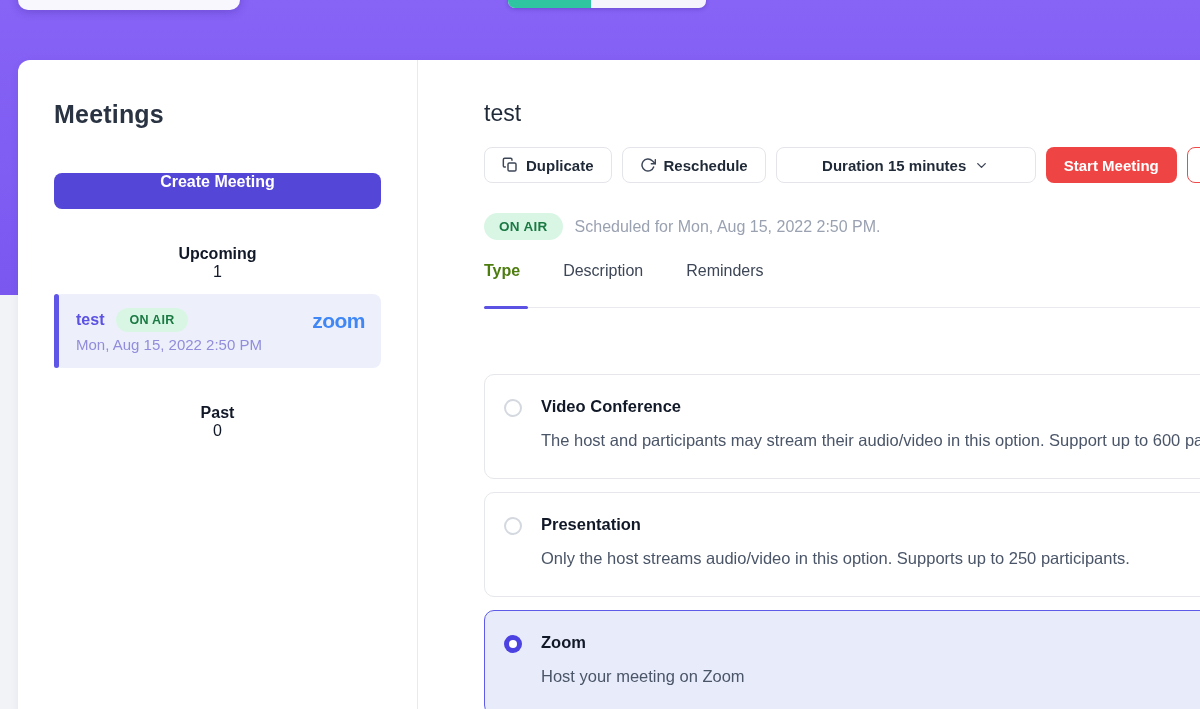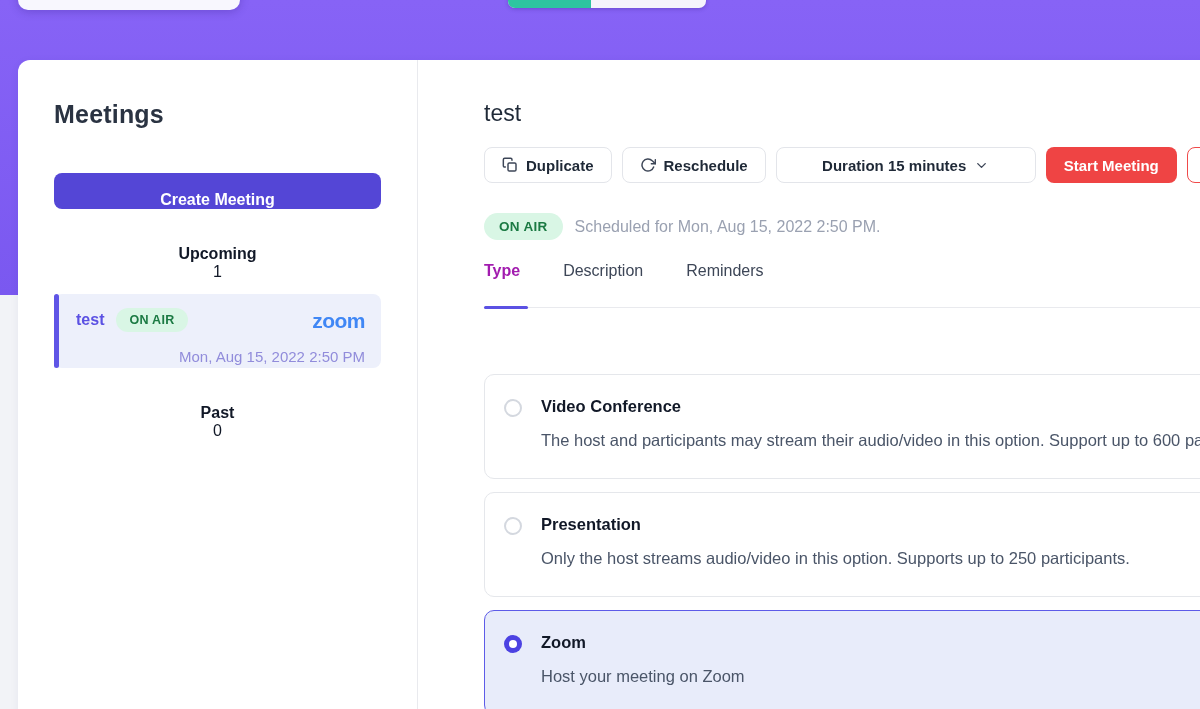--- a/index.html
+++ b/index.html
@@ -38,21 +38,21 @@
   .sidebar {
     width:400px; min-width:400px; height:100%;
     border-right:1px solid #E9EAEE;
     padding:40px 19px 0 36px;
   }
   .sidebar h1 { font-size:25px; font-weight:700; color:#2A3342; letter-spacing:.2px; }
   .create-btn {
     margin-top:44px; width:327px; height:36px;
     background:#5446D6; color:#fff; border:none; border-radius:8px;
     font-family:inherit; font-size:16px; font-weight:700; cursor:pointer;
-    display:flex; align-items:flex-end; justify-content:center;
+    display:flex; align-items:flex-start; justify-content:center;
   }
   .side-row {
     width:327px; display:flex; justify-content:space-between; align-items:center;
     margin-top:36px; font-size:16px;flex-direction:column;
   }
   .side-row .lbl { font-weight:700; color:#111827; }
   .side-row .cnt { color:#111827; font-weight:400; }
   .meeting-item {
     position:relative; width:327px; height:74px; margin-top:13px;
     background:#EDF0FB; border-radius:8px; padding:14px 16px 0 22px; cursor:pointer;
@@ -65,21 +65,21 @@
   .mi-title { color:#5B51E3; font-weight:700; font-size:16px; }
   .pill {
     background:#D9F6E5; color:#1B7A43; font-size:12.5px; font-weight:700;
     padding:5px 13px; border-radius:13px; letter-spacing:.3px;
   }
   .mi-row1 .pill { margin-left:12px; }
   .zoom-logo {
     margin-left:auto; color:#4087F5; font-size:21px; font-weight:700;
     letter-spacing:-0.5px; line-height:1;
   }
-  .mi-date { margin-top:16px; color:#918CDB; font-size:15px;text-align:right; }
+  .mi-date { margin-top:4px; color:#918CDB; font-size:15px; }
 
   
   .main { flex:1; padding:40px 0 0 66px; }
   .page-title { font-size:23px; font-weight:500; color:#1F2937; }
   .toolbar { display:flex; gap:10px; margin-top:20px; }
   .btn {
     height:36px; display:flex; align-items:center; gap:8px;
     background:#fff; border:1px solid #E3E5EA; border-radius:8px;
     padding:0 17px; font-family:inherit; font-size:15px; font-weight:600;
     color:#1F2937; cursor:pointer; white-space:nowrap;
@@ -97,21 +97,21 @@
   }
   .status-row { display:flex; align-items:center; margin-top:30px; }
   .status-row .pill { font-size:13.5px; padding:6px 15px; border-radius:15px; }
   .status-text { margin-left:12px; color:#9AA1B1; font-size:16px; }
 
   .tabs {
     display:flex; margin-top:22px; width:816px;
     border-bottom:1px solid #E9EAEE; position:relative; height:46px;
   }
   .tab { margin-right:43px; font-size:16px; color:#3D4657; font-weight:500; cursor:pointer; }
-  .tab.active { color:#a21caf; font-weight:700; }
+  .tab.active { color:#4d7c0f; font-weight:700; }
   .tab-underline {
     position:absolute; left:0; bottom:-2px; width:44px; height:3px;
     background:#5B51E3; border-radius:2px;
   }
 
   .options { margin-top:66px; width:816px; display:flex; flex-direction:column; gap:13px; }
   .option-card {
     border:1px solid #E5E7EB; border-radius:10px; background:#fff;
     padding:22px 24px 24px 19px; display:flex; gap:19px; cursor:pointer;
   }

